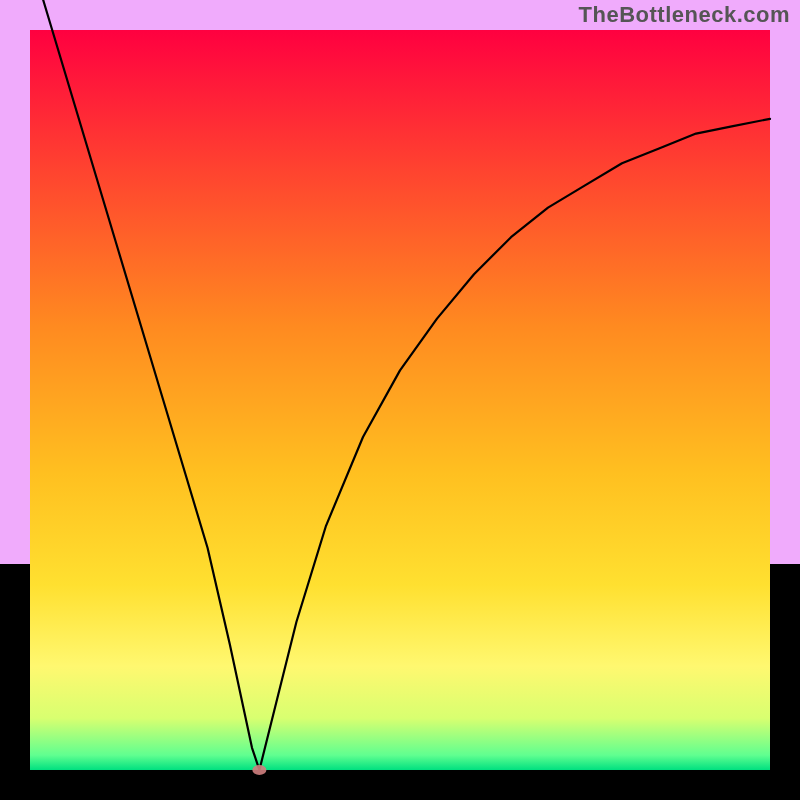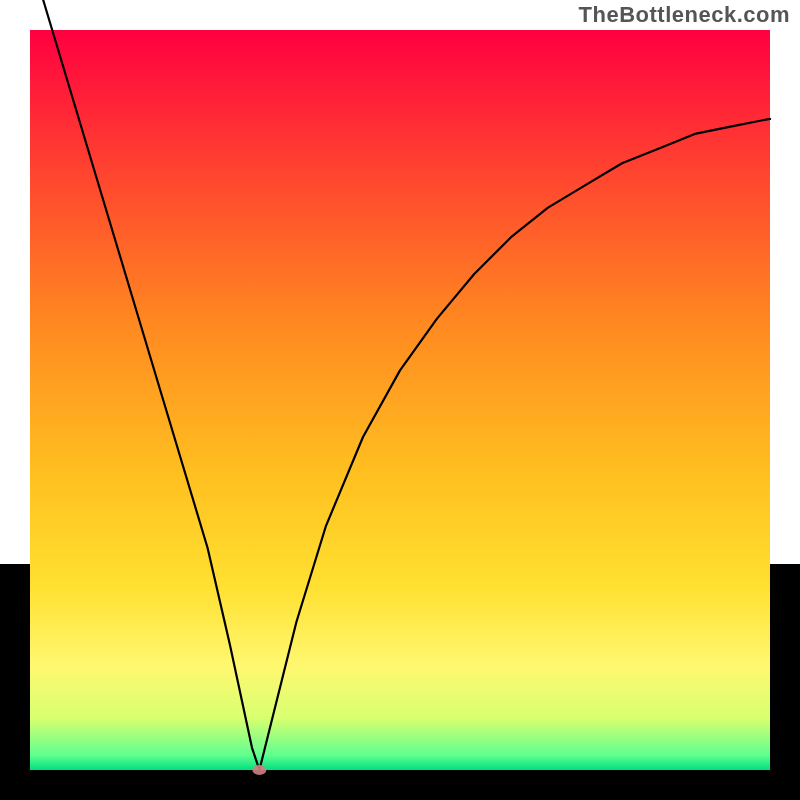--- a/index.html
+++ b/index.html
@@ -8,21 +8,21 @@
     width: 800px;
     height: 800px;
     background: #000;
     font-family: Arial, Helvetica, sans-serif;
     overflow: hidden;
   }
   .frame {
     position: relative;
     width: 800px;
     height: 564px;
-    background: #ffffff;
+    background: #f0abfc;
   }
   .watermark {
     position: absolute;
     top: 2px;
     right: 10px;
     color: #555;
     font-size: 22px;
     font-weight: 600;
     letter-spacing: 0.5px;
     font-family: Arial, Helvetica, sans-serif;

